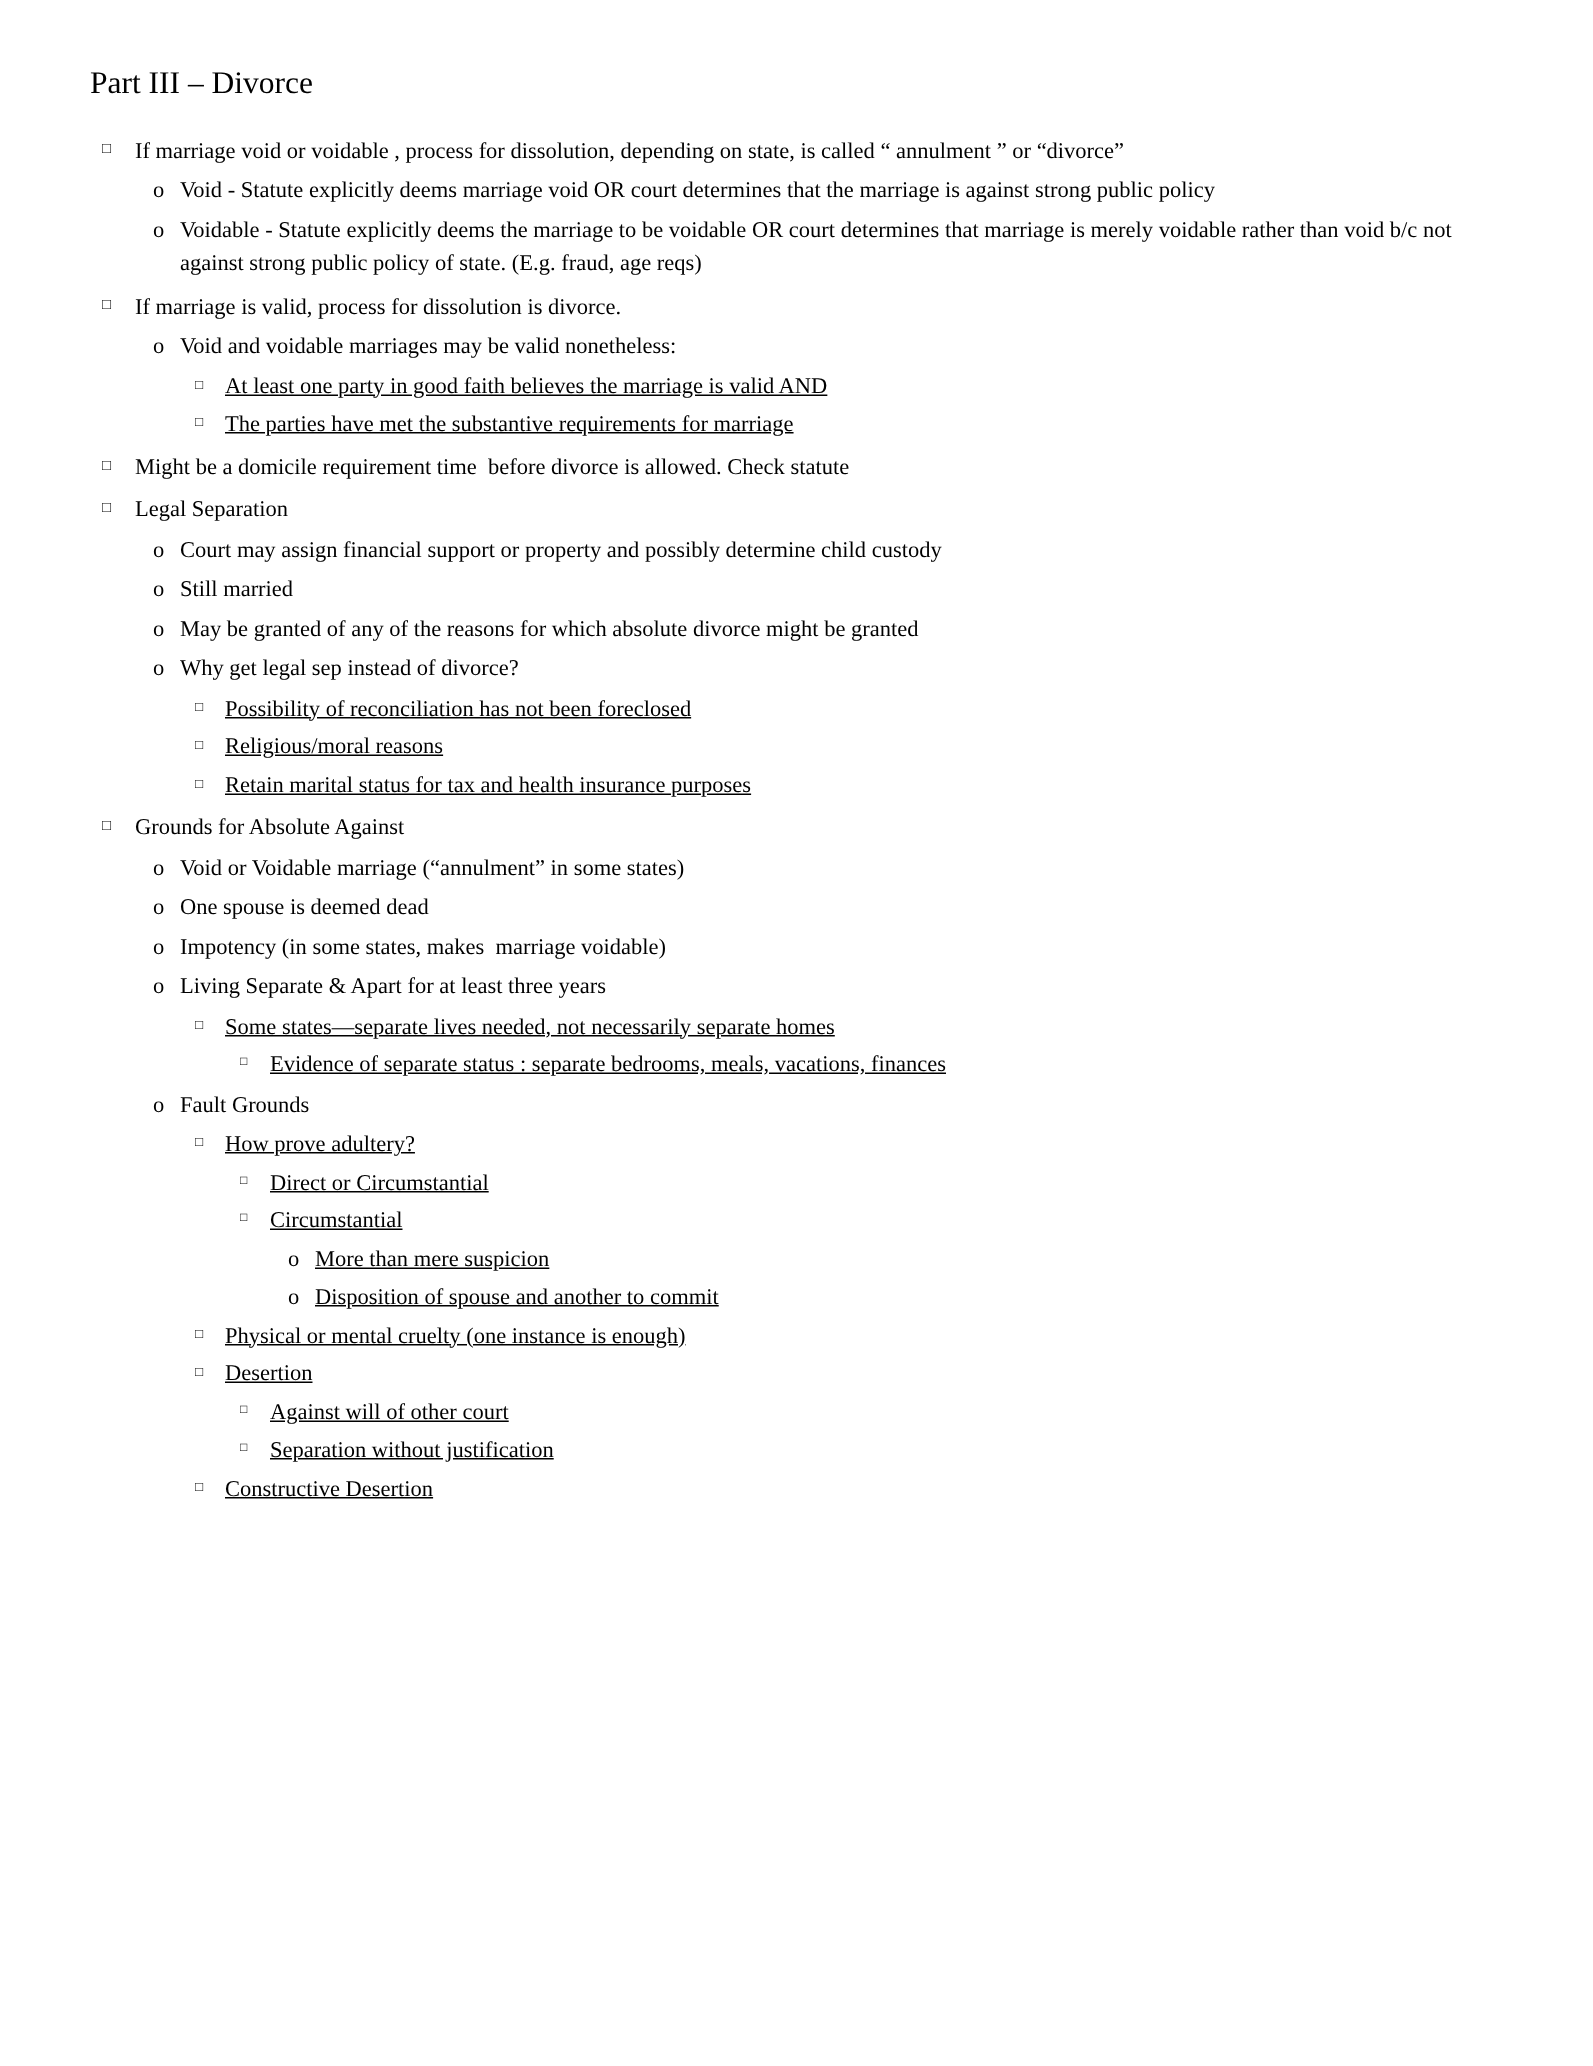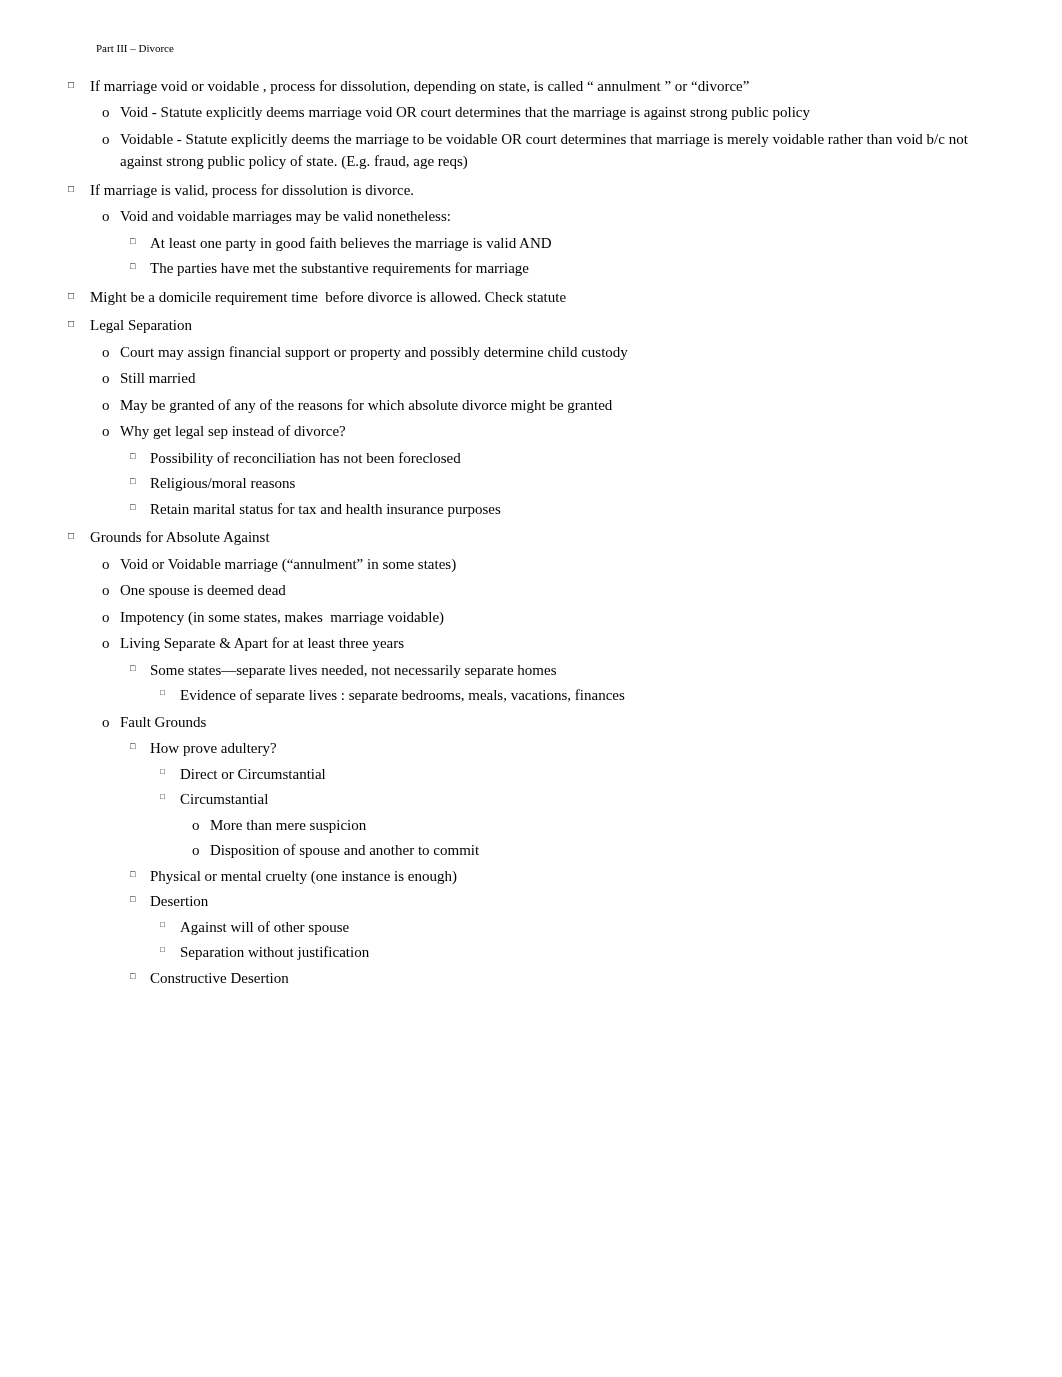--- a/index.html
+++ b/index.html
@@ -11,22 +11,21 @@
       background: #ffffff;
       font-family: "Times New Roman", Times, serif;
       font-size: 15px;
       color: #000000;
       padding: 40px 60px 60px 60px;
       max-width: 1062px;
       line-height: 1.5;
     }
     .page-title {
       margin-bottom: 18px;
-      font-size: 11px;
-      margin-left: 36px;
+      font-size: 21px;
     }
     ul.level1 {
       list-style: none;
       padding-left: 30px;
       margin-bottom: 6px;
     }
     ul.level1 > li {
       margin-bottom: 6px;
       position: relative;
     }
@@ -49,20 +48,21 @@
     ul.level2 > li::before {
       content: 'o';
       position: absolute;
       left: -18px;
       top: 0px;
     }
     ul.level3 {
       list-style: none;
       padding-left: 30px;
       margin-top: 4px;
+      text-decoration: underline;
     }
     ul.level3 > li {
       margin-bottom: 3px;
       position: relative;
     }
     ul.level3 > li::before {
       content: '\25A1';
       font-size: 9px;
       position: absolute;
       left: -20px;
@@ -155,21 +155,21 @@
       <li><span>Void or Voidable marriage (“annulment” in some states)</span></li>
       <li><span>One spouse is deemed dead</span></li>
       <li><span>Impotency (in some states, makes&nbsp;  marriage voidable)</span></li>
 
       <li>
         <span>Living Separate &amp; Apart for at least three years</span>
         <ul class="level3">
           <li>
             <span>Some states—separate lives needed, not necessarily separate homes</span>
             <ul class="level4">
-              <li><span>Evidence of separate lives : separate bedrooms, meals, vacations, finances</span></li>
+              <li><span>Evidence of separate status : separate bedrooms, meals, vacations, finances</span></li>
             </ul>
           </li>
         </ul>
       </li>
 
       <li>
         <span>Fault Grounds</span>
         <ul class="level3">
 
           <li>
@@ -184,21 +184,21 @@
                 </ul>
               </li>
             </ul>
           </li>
 
           <li><span>Physical or mental cruelty (one instance is enough)</span></li>
 
           <li>
             <span>Desertion</span>
             <ul class="level4">
-              <li><span>Against will of other spouse</span></li>
+              <li><span>Against will of other court</span></li>
               <li><span>Separation without justification</span></li>
             </ul>
           </li>
 
           <li><span>Constructive Desertion</span></li>
         </ul>
       </li>
     </ul>
   </li>
 

